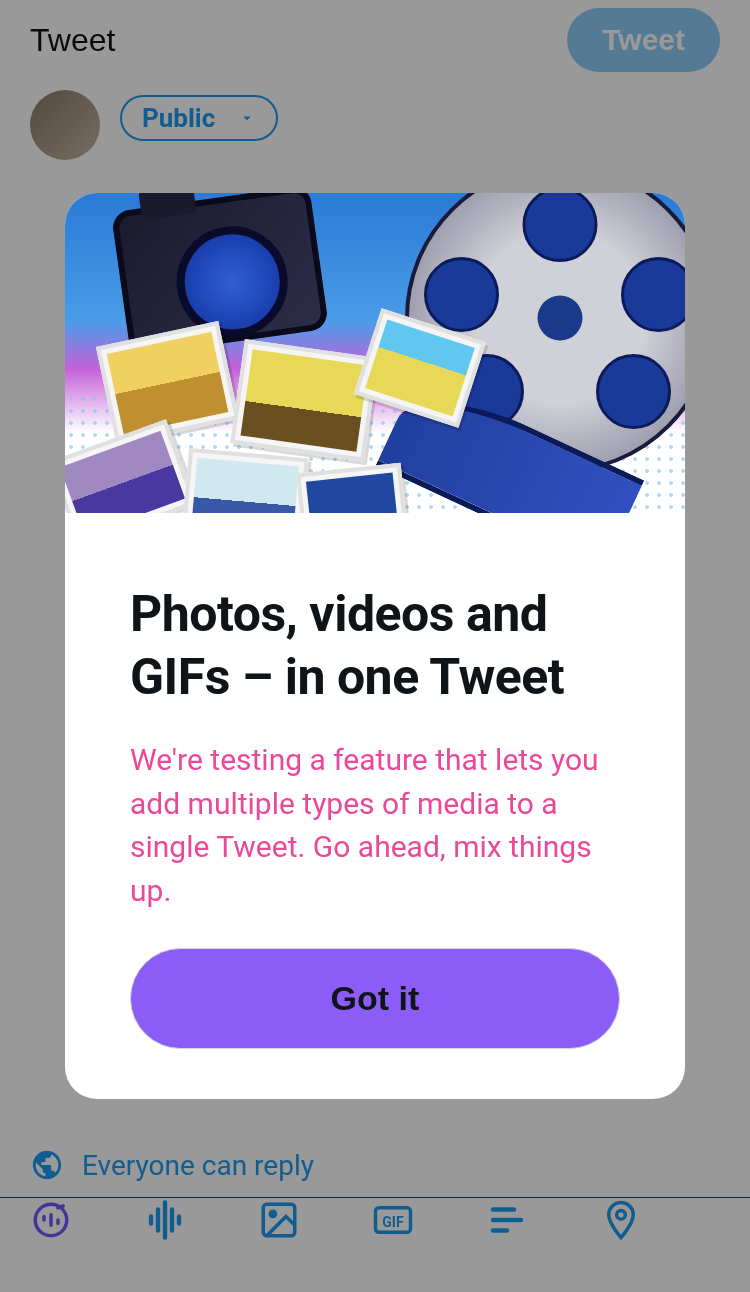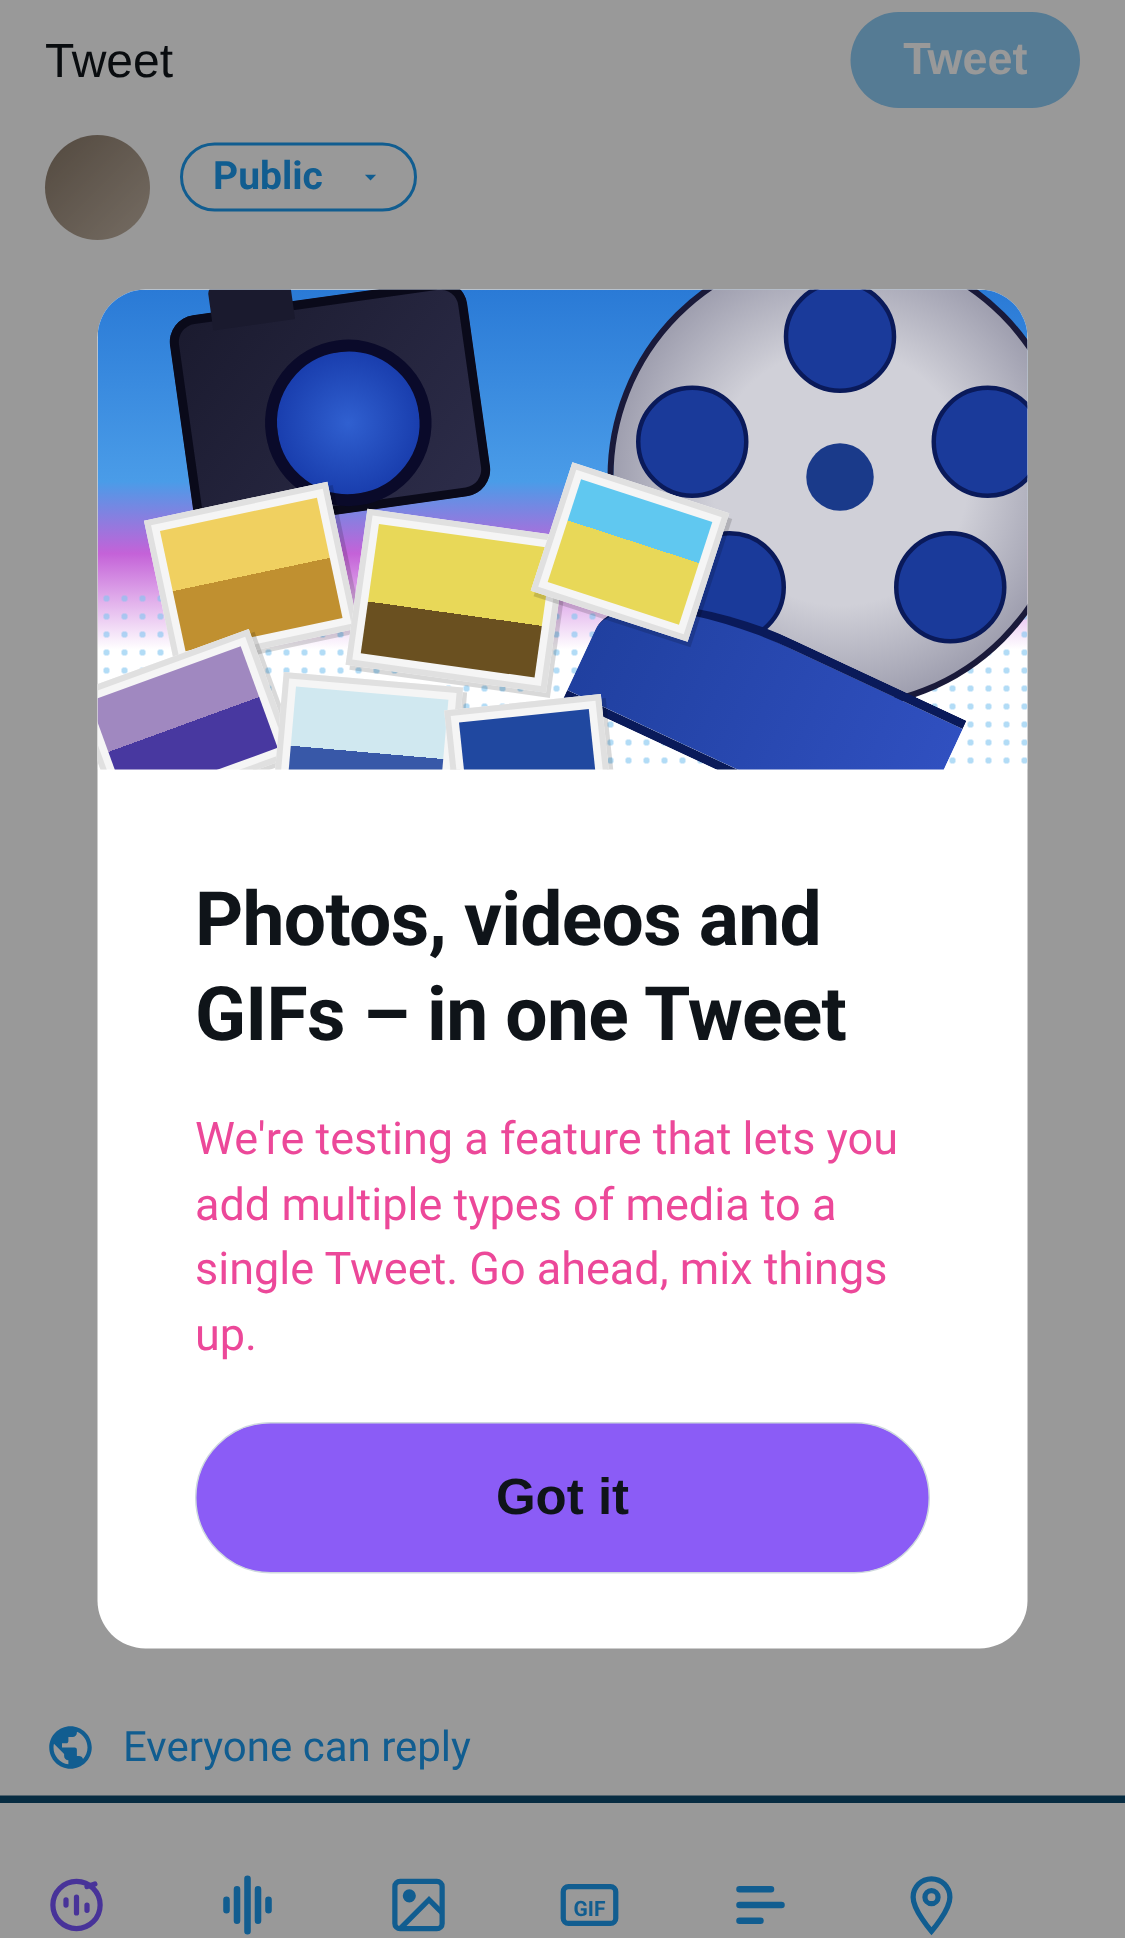--- a/index.html
+++ b/index.html
@@ -71,38 +71,39 @@
     }
     .audience-chip svg {
       width: 18px;
       height: 18px;
     }
     .reply-settings {
       position: absolute;
       bottom: 110px;
       left: 30px;
       display: flex;
+      align-items: center;
       gap: 18px;
       color: #1d9bf0;
       font-size: 28px;
     }
     .reply-settings svg {
       width: 34px;
       height: 34px;
       fill: #1d9bf0;
     }
     .toolbar {
       position: absolute;
       bottom: 0;
       left: 0;
       right: 0;
       height: 95px;
-      border-top: 5px solid #0c4a6e;
-      display: flex;
-      align-items: flex-end;
+      border-top: 1px solid #0c4a6e;
+      display: flex;
+      align-items: flex-start;
       padding: 0 30px;
       gap: 72px;
     }
     .toolbar-icon {
       width: 44px;
       height: 44px;
       display: flex;
       align-items: center;
       justify-content: center;
       cursor: pointer;

